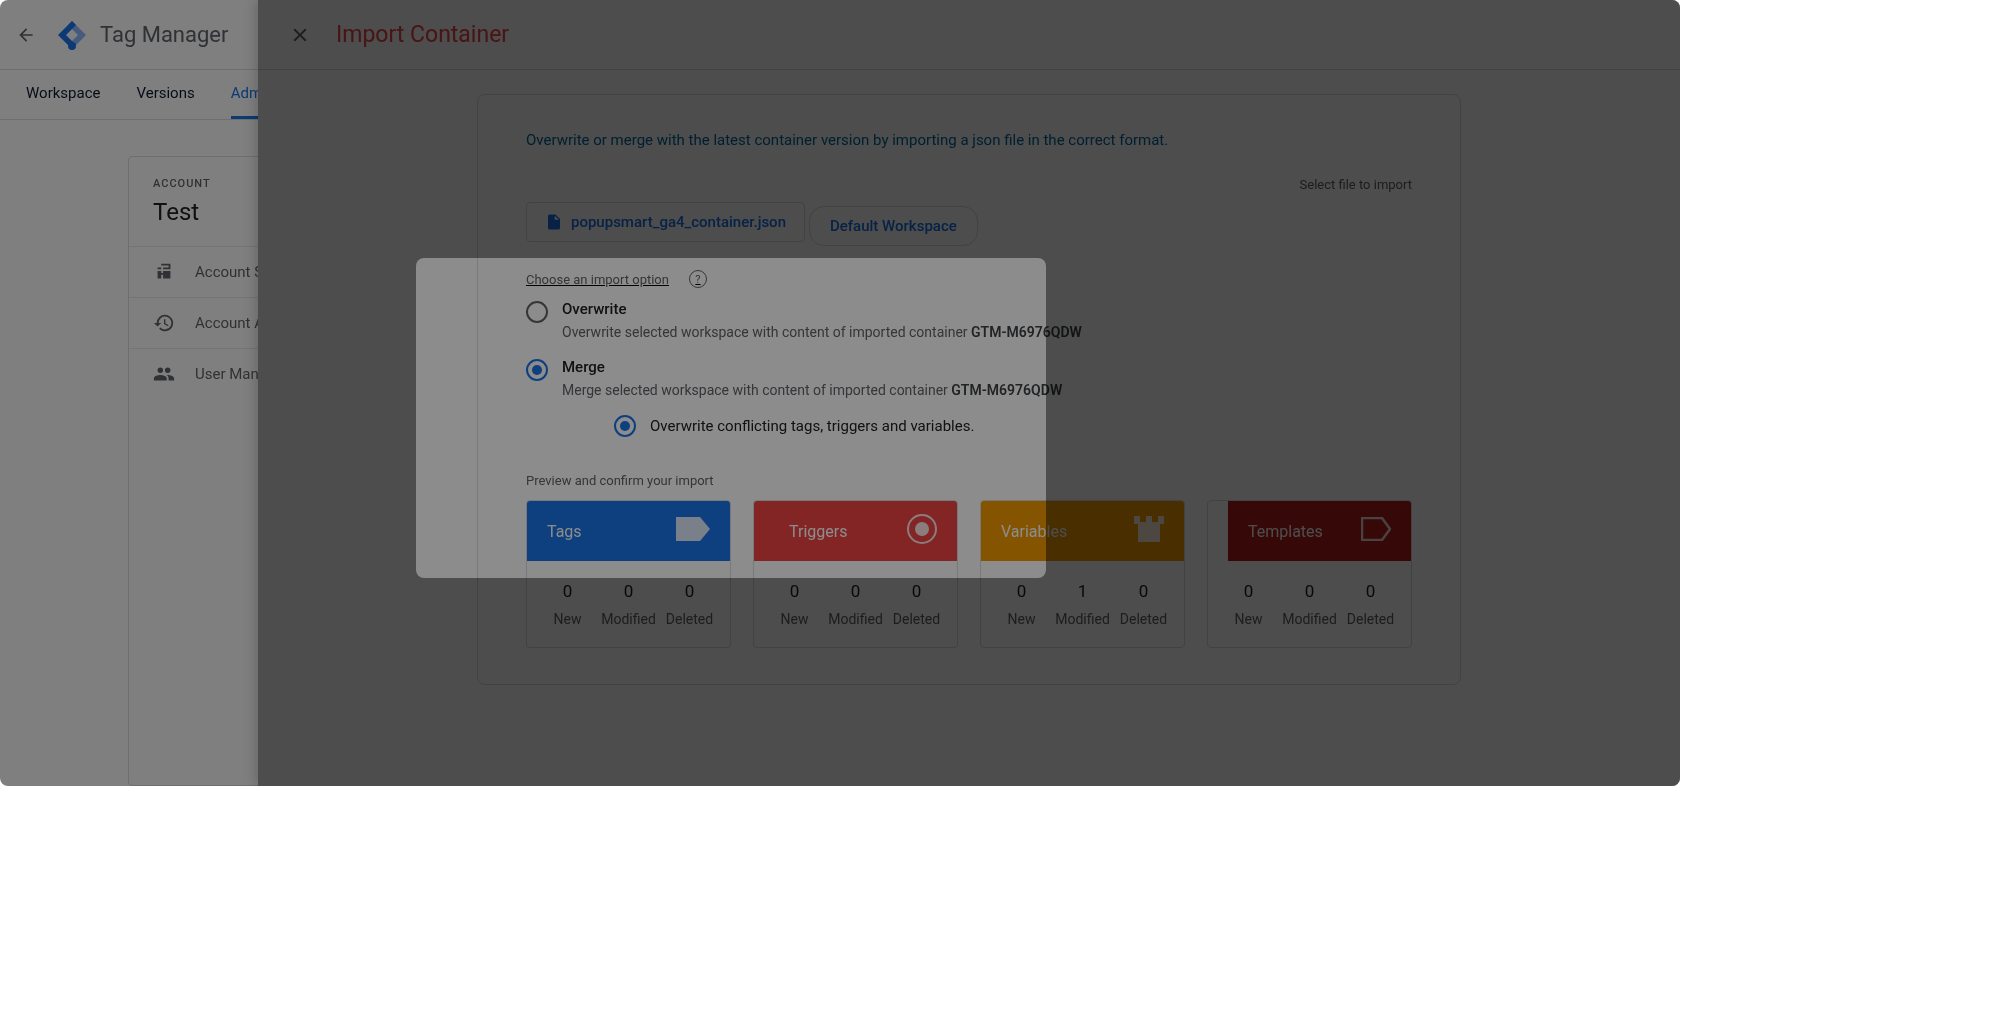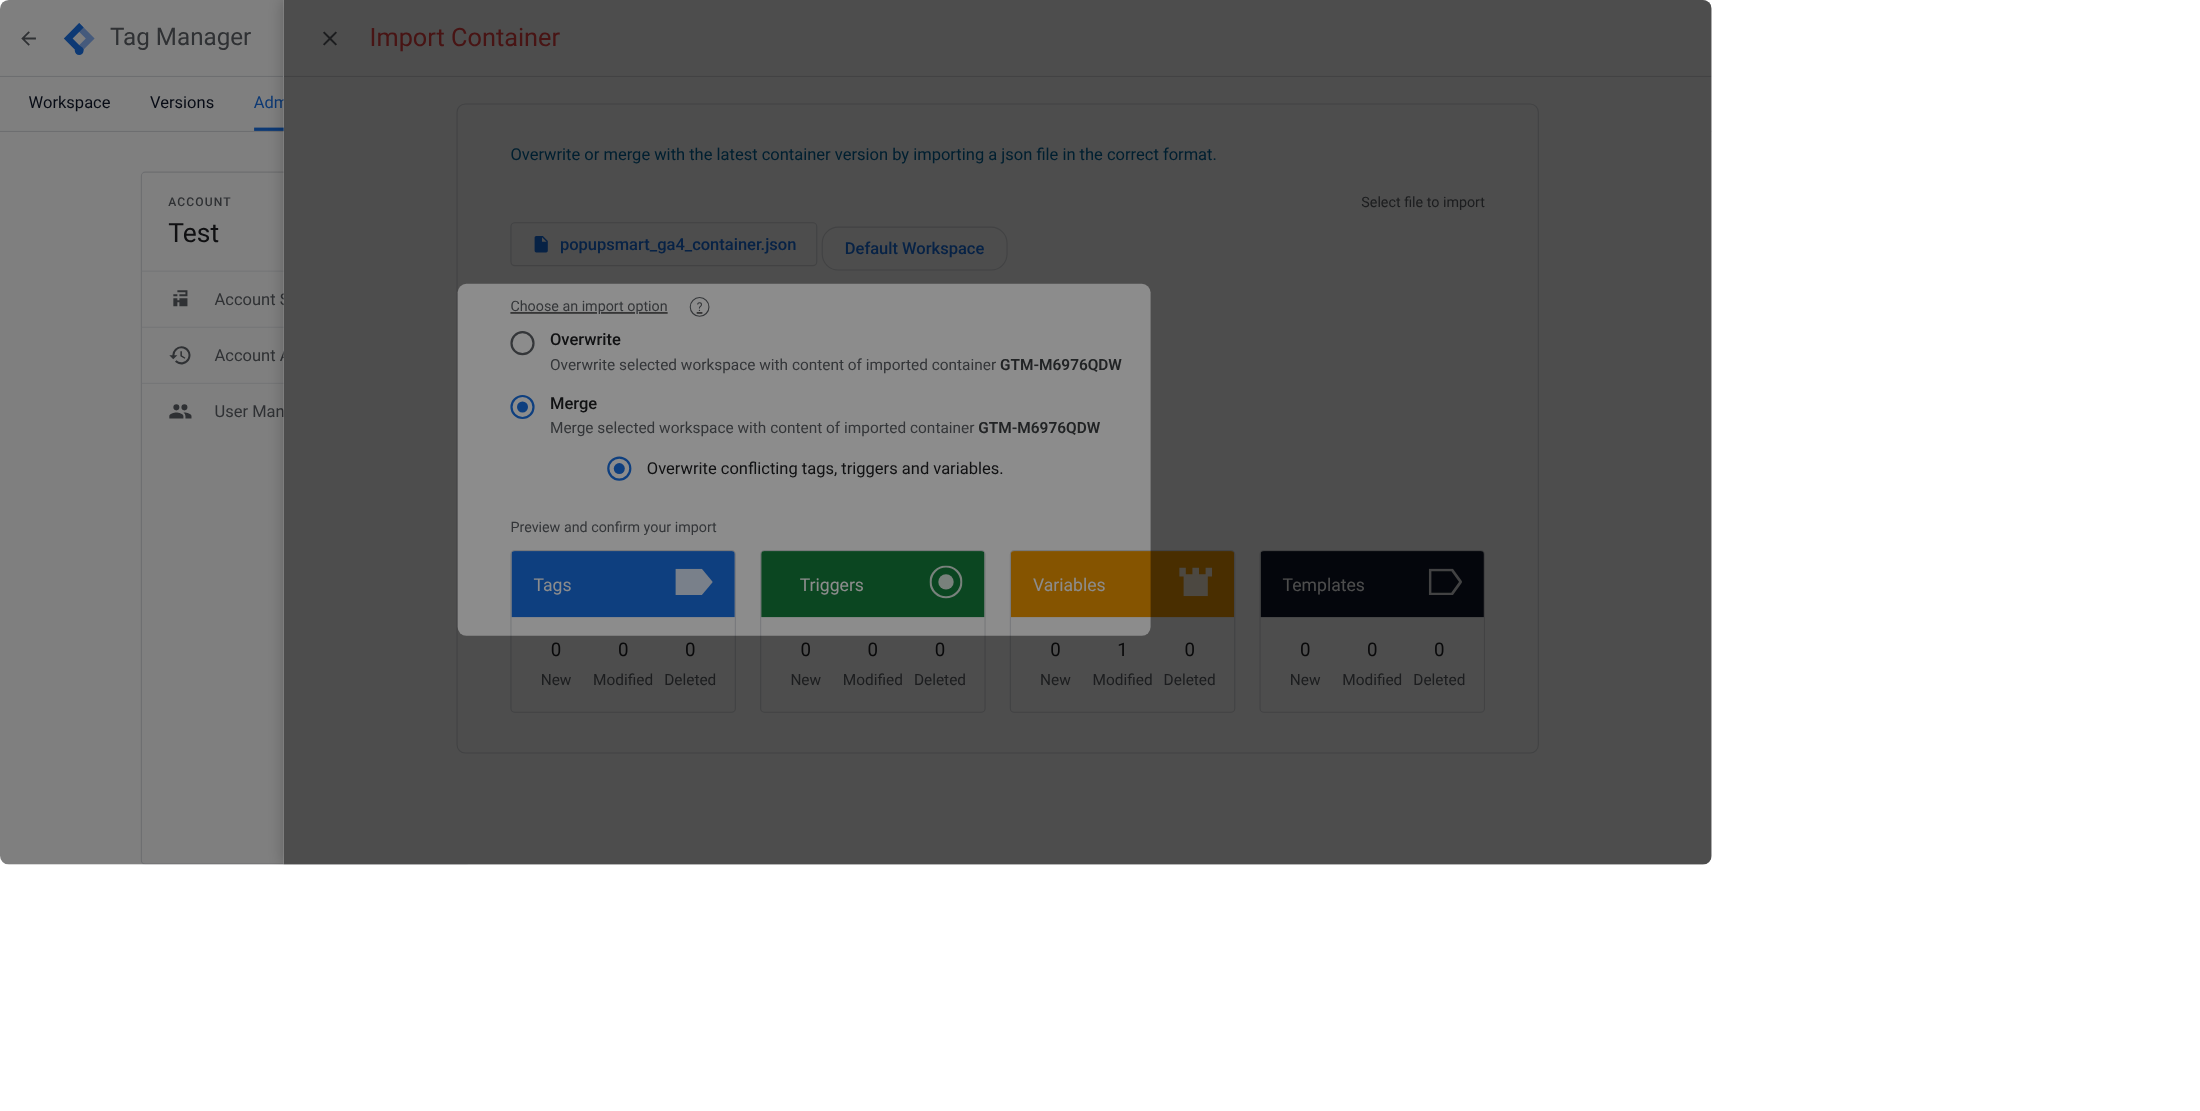--- a/index.html
+++ b/index.html
@@ -1,18 +1,18 @@
 <!DOCTYPE html>
 <html><head>
   <meta charset="utf-8">
   <style>
     * { margin: 0; padding: 0; box-sizing: border-box; font-family: 'Roboto', Arial, sans-serif; }
     body { background: #fff; width: 2000px; height: 1010px; overflow: hidden; position: relative; }
     
-    .app-wrapper { width: 1556px; height: 786px; position: relative; border-radius: 8px; overflow: hidden; }
+    .app-wrapper { width: 1680px; height: 786px; position: relative; border-radius: 8px; overflow: hidden; }
     
     
     .header { height: 70px; background: #fff; border-bottom: 1px solid #dadce0; display: flex; align-items: center; padding: 0 8px; }
     .back-btn { width: 36px; height: 36px; display: flex; align-items: center; justify-content: center; cursor: pointer; }
     .logo-box { width: 36px; height: 36px; margin: 0 10px; display: flex; align-items: center; justify-content: center; }
     .app-title { font-size: 22px; color: #5f6368; font-weight: 400; }
     
     .tabs-row { height: 50px; background: #fff; border-bottom: 1px solid #dadce0; display: flex; align-items: center; padding: 0 26px; gap: 36px; }
     .tab { font-size: 15px; color: #0f172a; cursor: pointer; height: 100%; display: flex; align-items: center; border-bottom: 3px solid transparent; }
     .tab.active { color: #1a73e8; border-bottom-color: #1a73e8; }
@@ -57,23 +57,23 @@
     
     .sub-radios { margin-left: 52px; margin-top: 16px; }
     .sub-radio-row { display: flex; align-items: center; gap: 14px; margin-bottom: 16px; }
     .sub-radio-label { font-size: 15px; color: #202124; }
     
     .preview-label { font-size: 13px; color: #5f6368; margin: 20px 0 12px; }
     .preview-row { display: flex; gap: 22px; }
     .preview-card { flex: 1; border: 1px solid #dadce0; border-radius: 4px; overflow: hidden; }
     .preview-head { height: 60px; display: flex; align-items: center; justify-content: space-between; padding: 0 20px; color: #fff; font-size: 16px; }
     .preview-head.tags { background: #1a73e8; }
-    .preview-head.triggers { background: #15803d; padding-left: 35px; }
+    .preview-head.triggers { background: #ef4444; padding-left: 35px; }
     .preview-head.variables { background: #f29900; }
-    .preview-head.templates { background: #0f172a; }
+    .preview-head.templates { background: #b91c1c; margin-left: 20px; }
     .preview-stats { display: flex; justify-content: space-around; padding: 20px 10px; text-align: center; }
     .stat { flex: 1; }
     .stat-num { font-size: 17px; color: #202124; }
     .stat-label { font-size: 14px; color: #5f6368; margin-top: 10px; }
     
     
     .panel-overlay { position: absolute; inset: 0; background: rgba(0,0,0,0.45); pointer-events: none; }
   </style>
 </head>
 <body>

